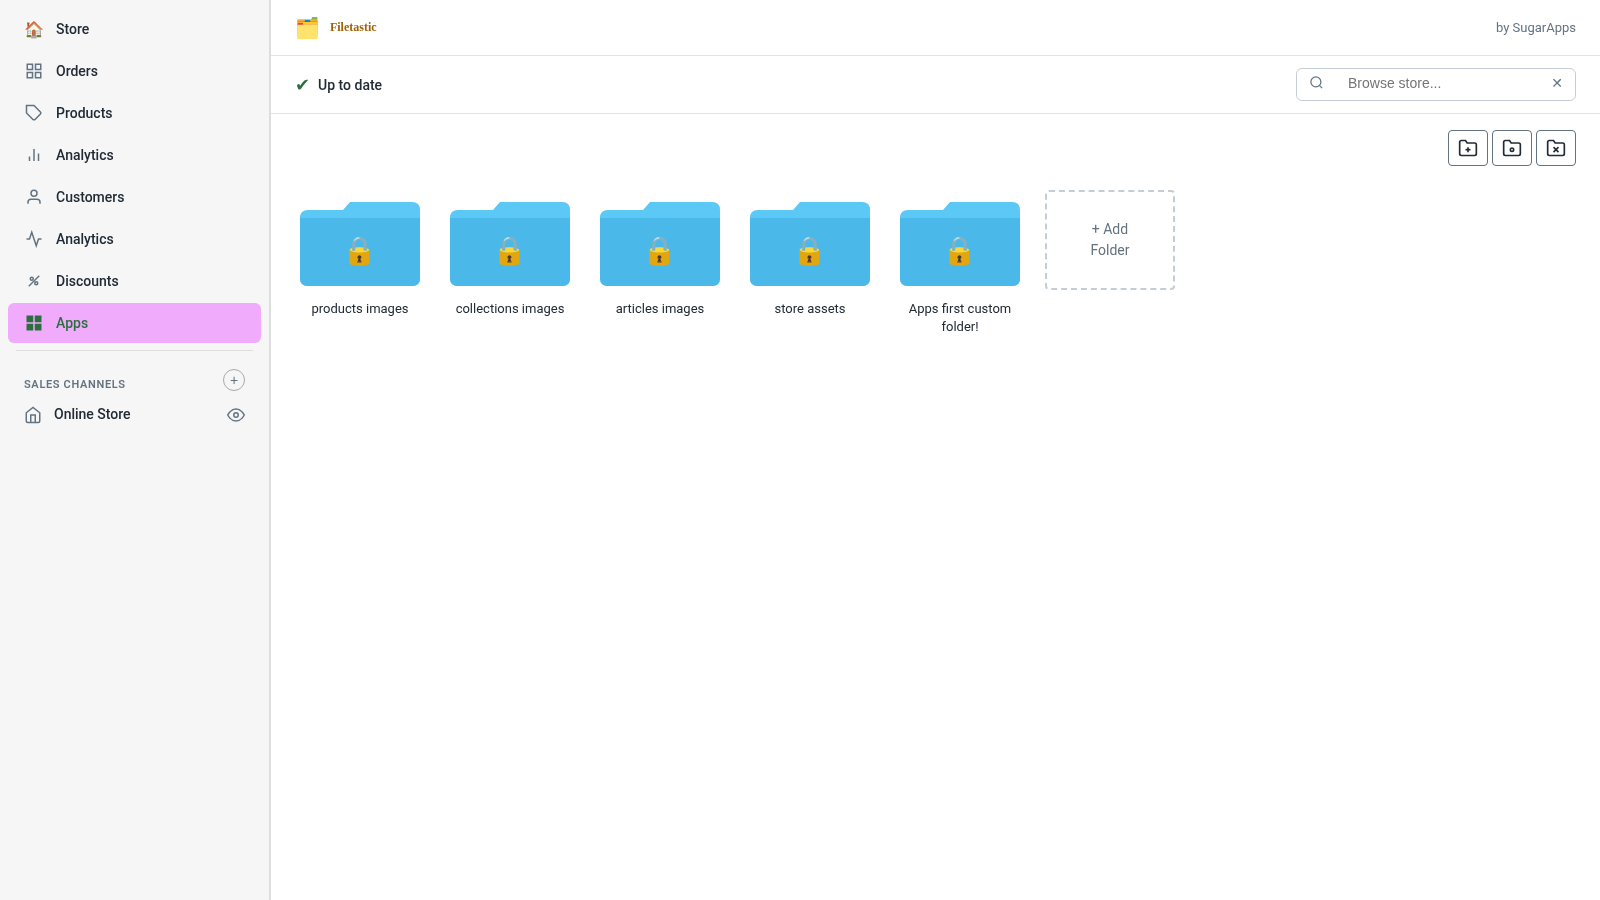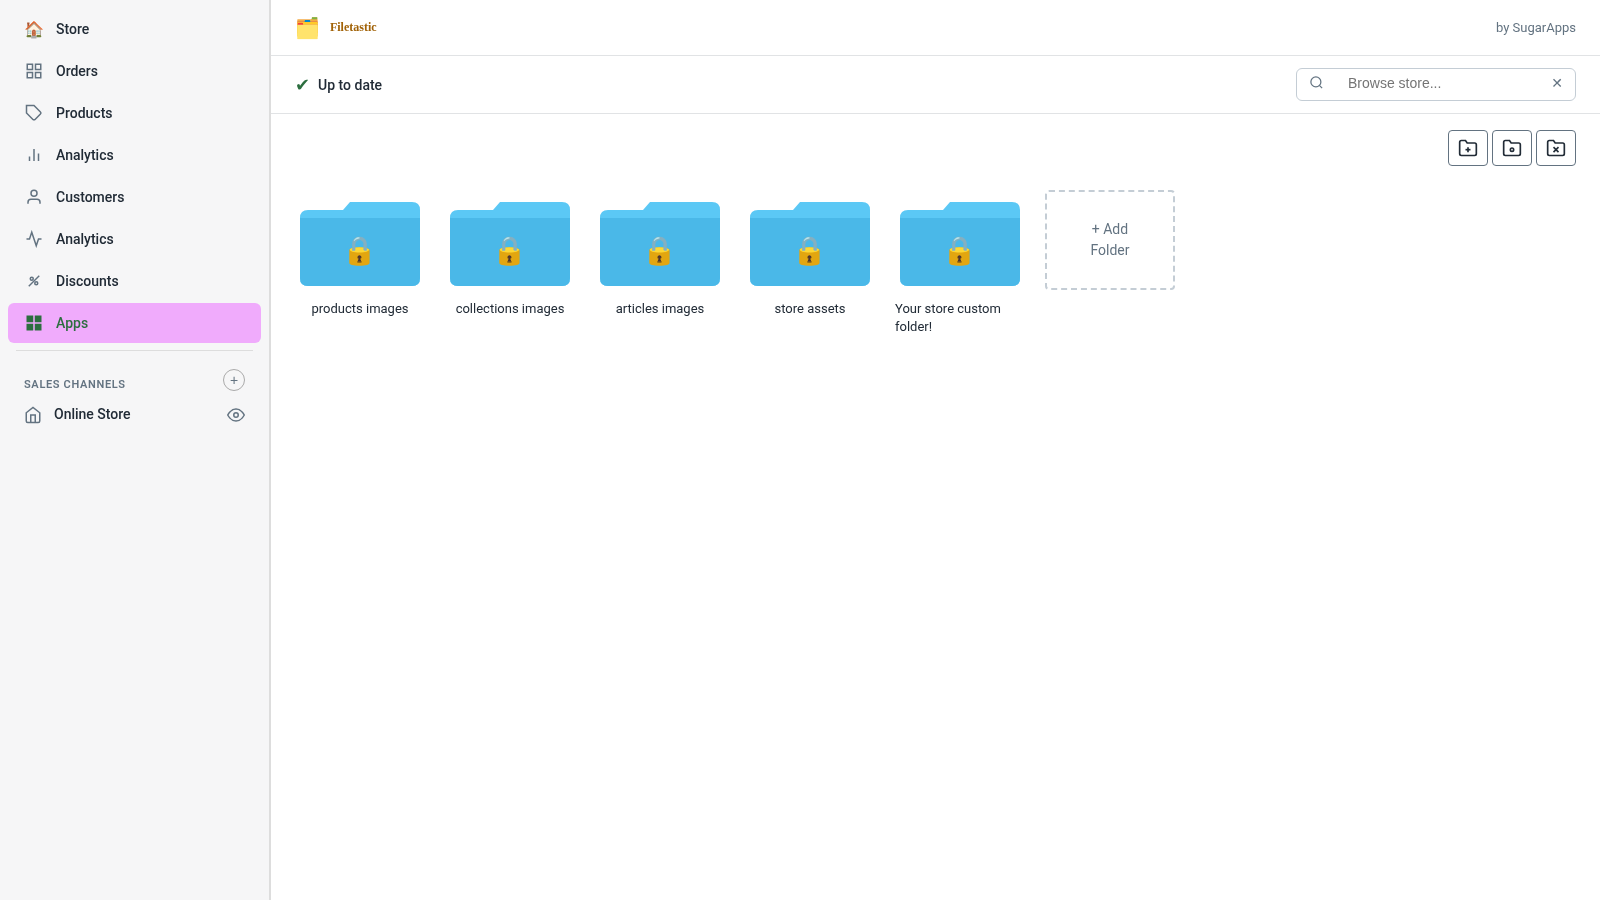--- a/index.html
+++ b/index.html
@@ -209,21 +209,21 @@
 
     
     .folder-svg {
       width: 130px;
       height: 100px;
     }
 
     .folder-label {
       font-size: 13px;
       color: #212b36;
-      text-align: left;
+      text-align: center;
       line-height: 1.4;
     }
 
     
     .add-folder-box {
       width: 130px;
       height: 100px;
       border: 2px dashed #c4cdd5;
       border-radius: 4px;
       display: flex;
@@ -450,21 +450,21 @@
         </svg>
         <span class="folder-label">store assets</span>
       </div>
 
       <div class="folder-item">
         <svg class="folder-svg" viewBox="0 0 130 100">
           <path d="M5 28 Q5 20 13 20 L48 20 L55 12 L117 12 Q125 12 125 20 L125 88 Q125 96 117 96 L13 96 Q5 96 5 88 Z" fill="#5bc8f5"></path>
           <path d="M5 28 L5 88 Q5 96 13 96 L117 96 Q125 96 125 88 L125 28 Z" fill="#4ab8e8"></path>
           <text x="65" y="70" text-anchor="middle" font-size="28" fill="#1a5276">🔒</text>
         </svg>
-        <span class="folder-label">Your store
+        <span class="folder-label">Apps first
 custom folder!</span>
       </div>
 
       <div class="folder-item">
         <div class="add-folder-box">
           <span style="text-align:center; font-size:14px; color:#637381; line-height:1.5;">+ Add<br>Folder</span>
         </div>
       </div>
 
     </div>

